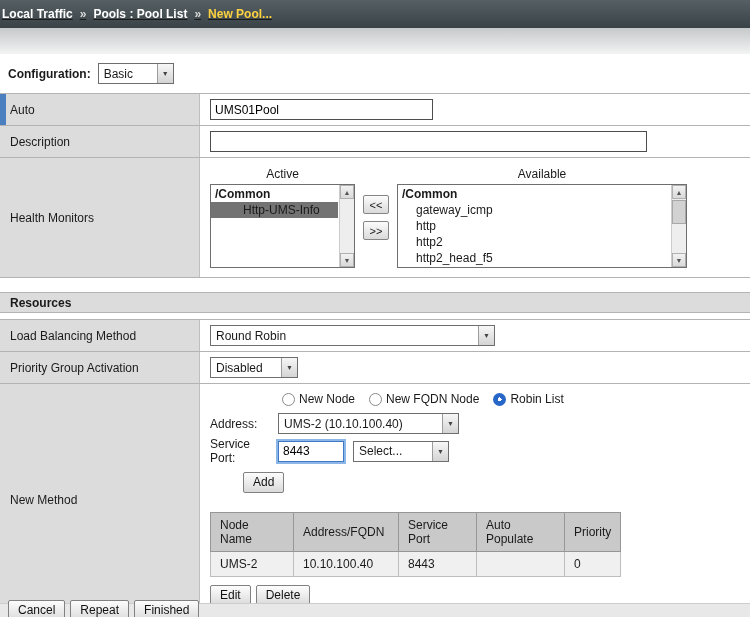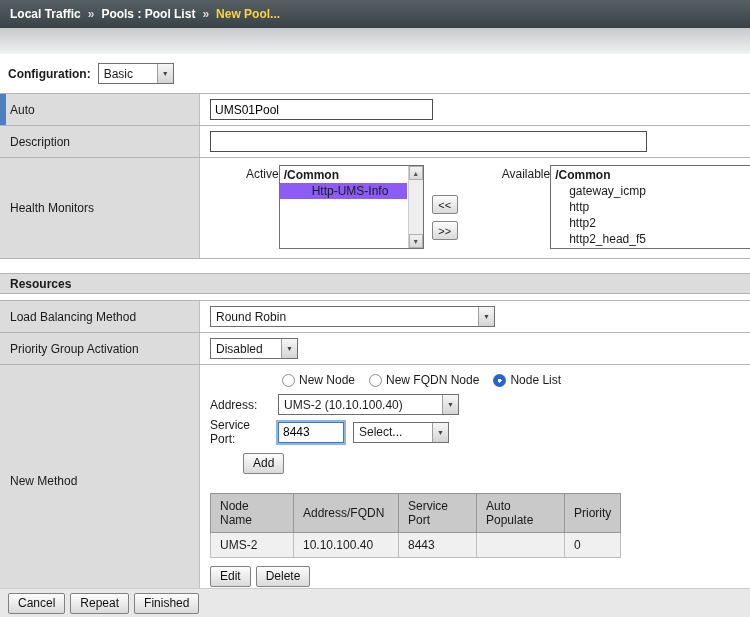--- a/index.html
+++ b/index.html
@@ -1,20 +1,20 @@
 <!DOCTYPE html>
 <html><head>
 <meta charset="utf-8">
 <style>
   * { box-sizing:border-box; margin:0; padding:0; }
   html,body { width:750px; height:617px; }
   body { position:relative; font-family:"Liberation Sans",sans-serif; font-size:12px; color:#1a1a1a; background:#fff; overflow:hidden; }
 
   
-  .topbar { height:28px; background:linear-gradient(#566064,#394246); display:flex; align-items:center; gap:7px; padding:0 10px; }
+  .topbar { height:28px; background:linear-gradient(#566064,#394246); display:flex; align-items:center; gap:7px; padding:0 2px;text-decoration:underline; }
   .crumb { color:#ffffff; font-weight:bold; cursor:pointer; }
   .crumb-sep { color:#d8d8d8; font-weight:bold; }
   .crumb-current { color:#ffd23f; font-weight:bold; }
   .substrip { height:26px; background:linear-gradient(#c6c9ca,#f2f3f3); }
 
   
   .config-row { display:flex; align-items:center; gap:7px; padding:9px 8px; }
   .config-label { font-weight:bold; }
 
   
@@ -27,28 +27,28 @@
   .frow { display:flex; border-bottom:1px solid #b3b3b3; }
   .flabel-cell { width:200px; background:#dcdcdc; border-right:1px solid #bfbfbf; display:flex; align-items:center; padding:0 10px; position:relative; flex-shrink:0; }
   .flabel-cell.required::before { content:""; position:absolute; left:0; top:0; bottom:0; width:6px; background:#4a7fc0; }
   .fcontent { flex:1; background:#fff; padding:5px 10px; display:flex; align-items:center; }
   .fcontent.block { display:block; }
   input.txt { height:21px; border:1px solid #4d4d4d; padding:1px 4px; font:12px "Liberation Sans",sans-serif; background:#fff; }
   input.txt.focused { border:1px solid #3f79c6; box-shadow:0 0 0 2px #8db6e8; }
 
   
   .hm { display:flex; align-items:flex-start; padding:2px 0 4px; }
-  .hm-col { display:flex; flex-direction:row;margin-left:36px; }
+  .hm-col { display:flex; flex-direction:column; }
   .hm-title { text-align:center; padding:2px 0 3px; }
   .listbox { position:relative; border:1px solid #6e6e6e; background:#fff; height:84px; overflow:hidden; }
   .list-items { padding:1px 16px 0 0; }
   .litem { line-height:16px; padding:0 4px; white-space:nowrap; cursor:default; }
   .litem.parent { font-weight:bold; }
   .litem.child { padding-left:18px; }
-  .litem.selected { background:#8b5cf6;padding-left:32px; }
+  .litem.selected { background:#737373;padding-left:32px; }
   .sbar { position:absolute; top:0; right:0; bottom:0; width:15px; background:#eeeeee; border-left:1px solid #cccccc; }
   .sbtn { position:absolute; left:0; right:0; height:14px; background:linear-gradient(#f2f2f2,#d9d9d9); border:1px solid #b0b0b0; font-size:7px; color:#555; display:flex; align-items:center; justify-content:center; cursor:pointer; }
   .sbtn.up { top:0; }
   .sbtn.down { bottom:0; }
   .sthumb { position:absolute; left:0; right:0; top:15px; height:24px; background:#d2d2d2; border:1px solid #a8a8a8; }
   .hm-btns { display:flex; flex-direction:column; gap:7px; margin:30px 8px 0; }
   .mini-btn { width:26px; height:19px; background:linear-gradient(#fcfcfc,#dadada); border:1px solid #858585; border-radius:2px; font:11px "Liberation Sans",sans-serif; display:flex; align-items:center; justify-content:center; cursor:pointer; }
 
   
   .section-gap { height:14px; background:#fff; }
@@ -63,21 +63,21 @@
   .field-line { display:flex; align-items:center; margin:3px 0; }
   .field-label { width:68px; flex-shrink:0; }
   .add-row { margin:7px 0 19px;padding-left:33px; }
   .btn { display:inline-block; background:linear-gradient(#fdfdfd,#dadada); border:1px solid #818181; border-radius:2px; padding:2px 9px 3px; font:12px "Liberation Sans",sans-serif; color:#111; cursor:pointer; }
   table.node { border-collapse:collapse; margin:10px 0 8px; }
   table.node th { background:#c9c9c9; border:1px solid #969696; padding:5px 9px; font-weight:normal; text-align:left; }
   table.node td { background:#f0f0f0; border:1px solid #bdbdbd; padding:5px 9px; }
   .edit-row { display:flex; gap:5px; margin:2px 0 4px; }
 
   
-  .footer { position:absolute; left:0; right:0; bottom:0; height:29px; background:#e8e8e8; border-top:1px solid #cdcdcd; display:flex; align-items:center; gap:5px; padding:0 8px; }
+  .footer { position:absolute; left:0; right:0; bottom:0; height:14px; background:#e8e8e8; border-top:1px solid #cdcdcd; display:flex; align-items:center; gap:5px; padding:0 8px; }
 </style>
 </head>
 <body>
 
 <div class="topbar">
   <span class="crumb">Local Traffic</span>
   <span class="crumb-sep">»</span>
   <span class="crumb">Pools : Pool List</span>
   <span class="crumb-sep">»</span>
   <span class="crumb-current">New Pool...</span>
@@ -192,21 +192,21 @@
         <span class="radio-opt">
           <span class="radio"></span>
           <span>New Node</span>
         </span>
         <span class="radio-opt">
           <span class="radio"></span>
           <span>New FQDN Node</span>
         </span>
         <span class="radio-opt">
           <span class="radio on"></span>
-          <span>Node List</span>
+          <span>Robin List</span>
         </span>
       </div>
       <div class="field-line">
         <span class="field-label">Address:</span>
         <span class="select" style="width:181px;">
           <span class="select-value">UMS-2 (10.10.100.40)</span>
           <span class="select-arrow">▼</span>
         </span>
       </div>
       <div class="field-line">

